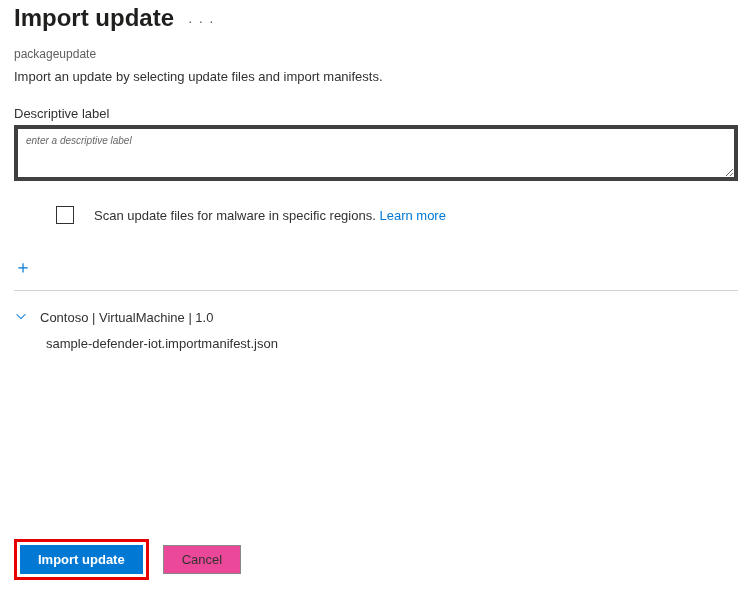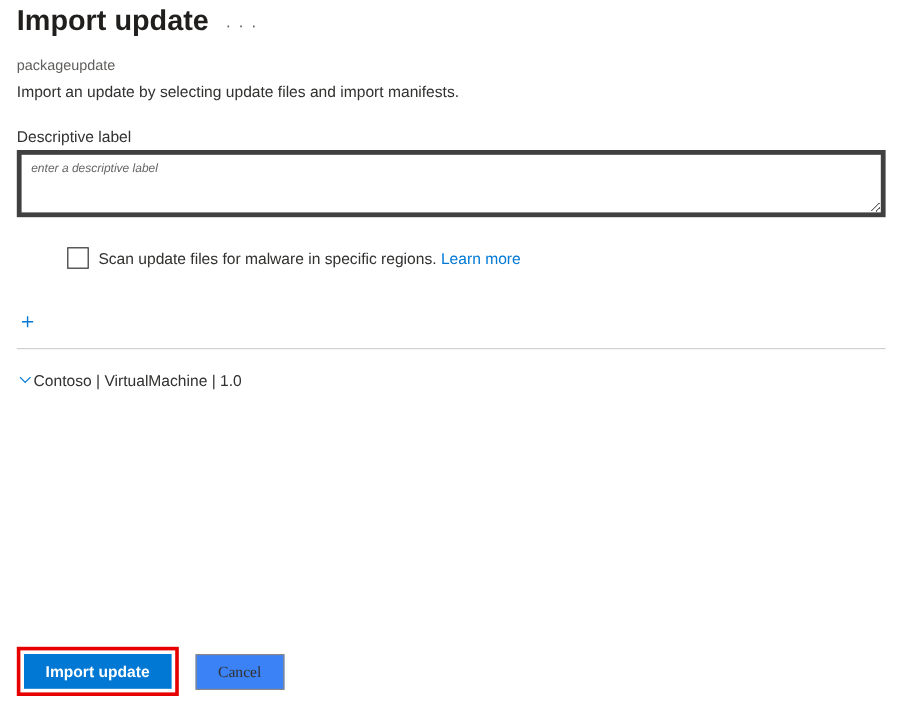--- a/index.html
+++ b/index.html
@@ -24,56 +24,56 @@
       border: 4px solid #404040;
       padding: 6px 8px;
       font-family: inherit;
       font-size: 10px;
       resize: both;
       font-style: italic;
       color: #666;
     }
     .textarea::placeholder { font-style: italic; color: #666; }
     .checkbox-row {
-      display: flex; align-items: center; gap: 8px; margin-top: 22px; padding-left: 42px;
+      display: flex; align-items: center; gap: 20px; margin-top: 22px; padding-left: 42px;
     }
     .checkbox {
       width: 18px; height: 18px; border: 1px solid #323130; flex-shrink: 0;
     }
     .checkbox-label { font-size: 13px; }
     .link { color: #0078d4; text-decoration: none; cursor: pointer; }
     .storage-row {
       display: flex; align-items: center; gap: 12px; margin-top: 34px;
       padding-bottom: 14px;
     }
     .plus-icon { color: #0078d4; font-size: 18px; font-weight: 300; line-height: 1; }
     .storage-label { font-size: 13px; color: #323130; }
     .divider { border: none; border-top: 1px solid #d2d0ce; margin: 0; }
     .group-row {
-      display: flex; align-items: center; margin-top: 18px; text-align: right;
+      display: flex; align-items: center; gap: 12px; margin-top: 18px; text-align: right;
     }
     .chevron-icon { color: #0078d4; }
     .group-label { font-size: 13px; color: #323130; }
     .file-list { margin-left: 32px; margin-top: 10px; }
     .file-item { font-size: 13px; color: #323130; margin-bottom: 10px; }
     .footer {
       position: absolute; bottom: 14px; left: 14px;
       display: flex; align-items: center; gap: 14px;
     }
     .highlight-box {
       border: 3px solid #e60000; padding: 3px;
     }
     .btn-primary {
       background: #0078d4; color: #fff; border: none;
       padding: 7px 18px; font-size: 13px; font-weight: 600;
       font-family: inherit; cursor: pointer;
     }
     .btn-secondary {
-      background: #3b82f6; color: #323130; border: 1px solid #8a8886;
-      padding: 6px 18px; font-size: 13px; font-family: Liberation Serif, serif; cursor: pointer;
+      background: #ec4899; color: #323130; border: 1px solid #8a8886;
+      padding: 6px 18px; font-size: 13px; font-family: Liberation Sans, sans-serif; cursor: pointer;
     }
     svg.chev { width: 14px; height: 14px; }
   </style>
 </head>
 <body>
 
 
 
 <div class="title-row">
   <h1 class="page-title">Import update</h1>
@@ -101,20 +101,21 @@
 
 <div class="group-row">
   <span class="chevron-icon">
     <svg class="chev" viewBox="0 0 16 16" fill="none" stroke="#0078d4" stroke-width="1.2">
       <polyline points="3,6 8,11 13,6"></polyline>
     </svg>
   </span>
   <span class="group-label">Contoso | VirtualMachine | 1.0</span>
 </div>
 <div class="file-list">
+  <div class="file-item">sample-defender-iot.importmanifest.json</div>
 </div>
 
 <div class="footer">
   <span class="highlight-box">
     <button class="btn-primary">Import update</button>
   </span>
   <button class="btn-secondary">Cancel</button>
 </div>
 
 

